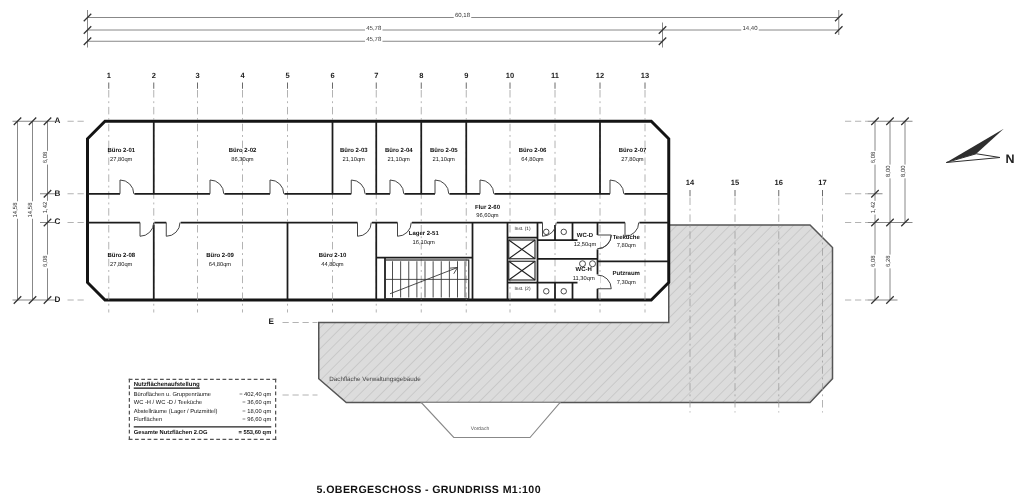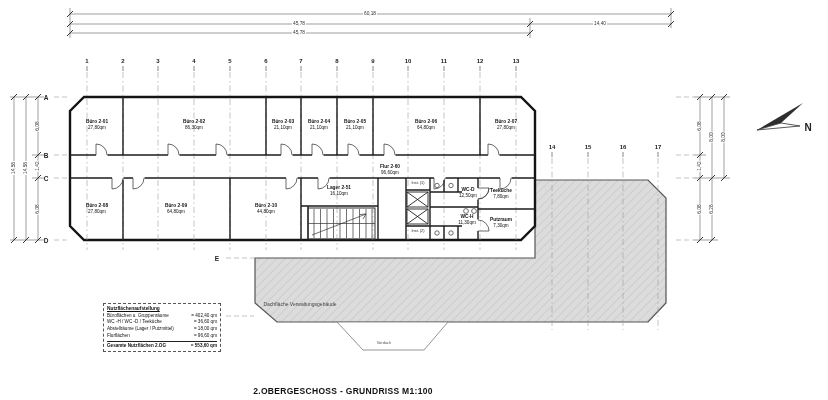--- a/index.html
+++ b/index.html
@@ -303,15 +303,15 @@
           <span class="ll">Flurflächen</span>
           <span class="lv">= 96,60 qm</span>
         </div>
       </div>
     <div class="lrow total">
       <span class="ll">Gesamte Nutzflächen 2.OG</span>
       <span class="lv">= 553,60 qm</span>
     </div>
   </div>
 
-  <div class="main-title">2.OBERGESCHOSS - GRUNDRISS M1:100</div>
+  <div class="main-title">5.OBERGESCHOSS - GRUNDRISS M1:100</div>
 
 </div>
 
 </body></html>

